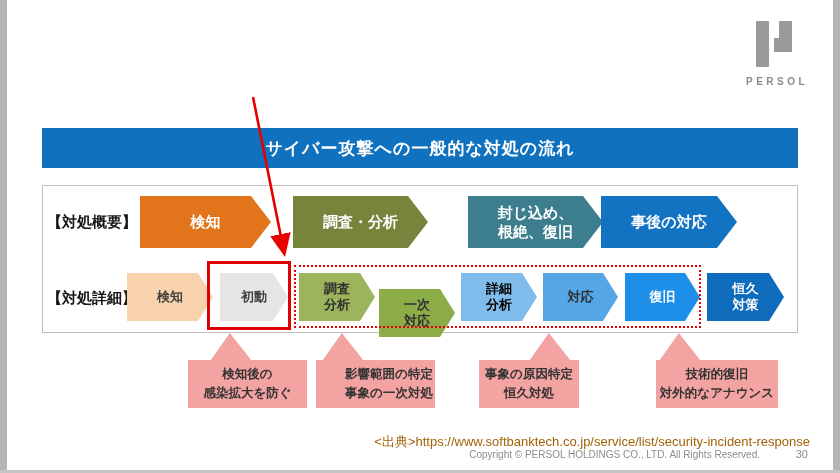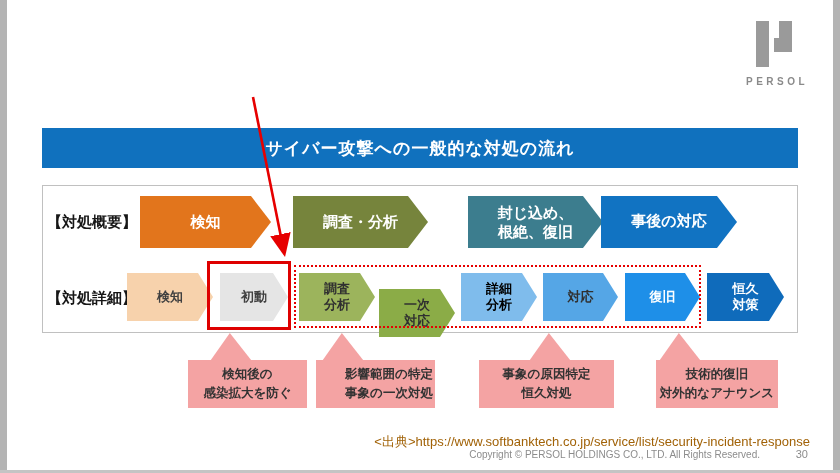--- a/index.html
+++ b/index.html
@@ -32,37 +32,37 @@
   .row-label.dt { left:47px; top:289px; }
 
   .chev { position:absolute; display:flex; align-items:center; justify-content:center;
     font-weight:bold; white-space:pre-line; text-align:center; z-index:2; line-height:1.3; }
   .ov-step { top:196px; height:52px; font-size:15px;
     clip-path: polygon(0 0, calc(100% - 20px) 0, 100% 50%, calc(100% - 20px) 100%, 0 100%); }
   .dt-step { top:273px; height:48px; font-size:13px; line-height:1.2;
     clip-path: polygon(0 0, calc(100% - 15px) 0, 100% 50%, calc(100% - 15px) 100%, 0 100%); }
 
   .p0 { left:140px; width:131px; } .p1 { left:293px; width:135px; }
-  .p2 { left:448px; width:135px; } .p3 { left:601px; width:136px;font-family:Liberation Serif, serif; }
+  .p2 { left:448px; width:135px; } .p3 { left:601px; width:136px; }
 
   .q0 { left:127px; width:86px; }  .q1 { left:220px; width:68px; }
   .q2 { left:299px; width:76px; }  .q3 { left:379px; width:76px; }
   .q4 { left:461px; width:76px; }  .q5 { left:543px; width:75px; }
   .q6 { left:625px; width:75px; }  .q7 { left:707px; width:77px; }
 
   .highlight-box { position:absolute; left:207px; top:261px; width:84px; height:69px;
     border:3px solid #de0000; z-index:3; }
   .group-outline { position:absolute; left:294px; top:265px; width:407px; height:63px;
     border:2px dotted #e60000; z-index:3; }
 
   
   .callout { position:absolute; top:360px; height:48px; display:flex; align-items:center; justify-content:center;
     font-size:12.5px; font-weight:bold; color:#333333; white-space:pre-line; text-align:center; line-height:1.55; z-index:2; }
   .c0 { left:188px; width:119px; } .c1 { left:316px; width:119px;padding-left:27px; }
-  .c2 { left:479px; width:135px; } .c3 { left:656px; width:122px; }
+  .c2 { left:479px; width:100px; } .c3 { left:656px; width:122px; }
   .pointer { position:absolute; top:333px; width:58px; height:28px; z-index:1;
     clip-path: polygon(48% 0, 14% 100%, 86% 100%); }
   .t0 { left:202px; } .t1 { left:314px; } .t2 { left:521px; } .t3 { left:651px; }
 
   
   .source { position:absolute; right:30px; top:427px; font-size:13px; color:#a16207;margin-top:6px; }
   .copyright { position:absolute; right:80px; top:449px; font-size:10px; color:#8c8c8c; }
   .page-num { position:absolute; right:32px; top:448px; font-size:11px; color:#8c8c8c; }
 </style>
 </head>

